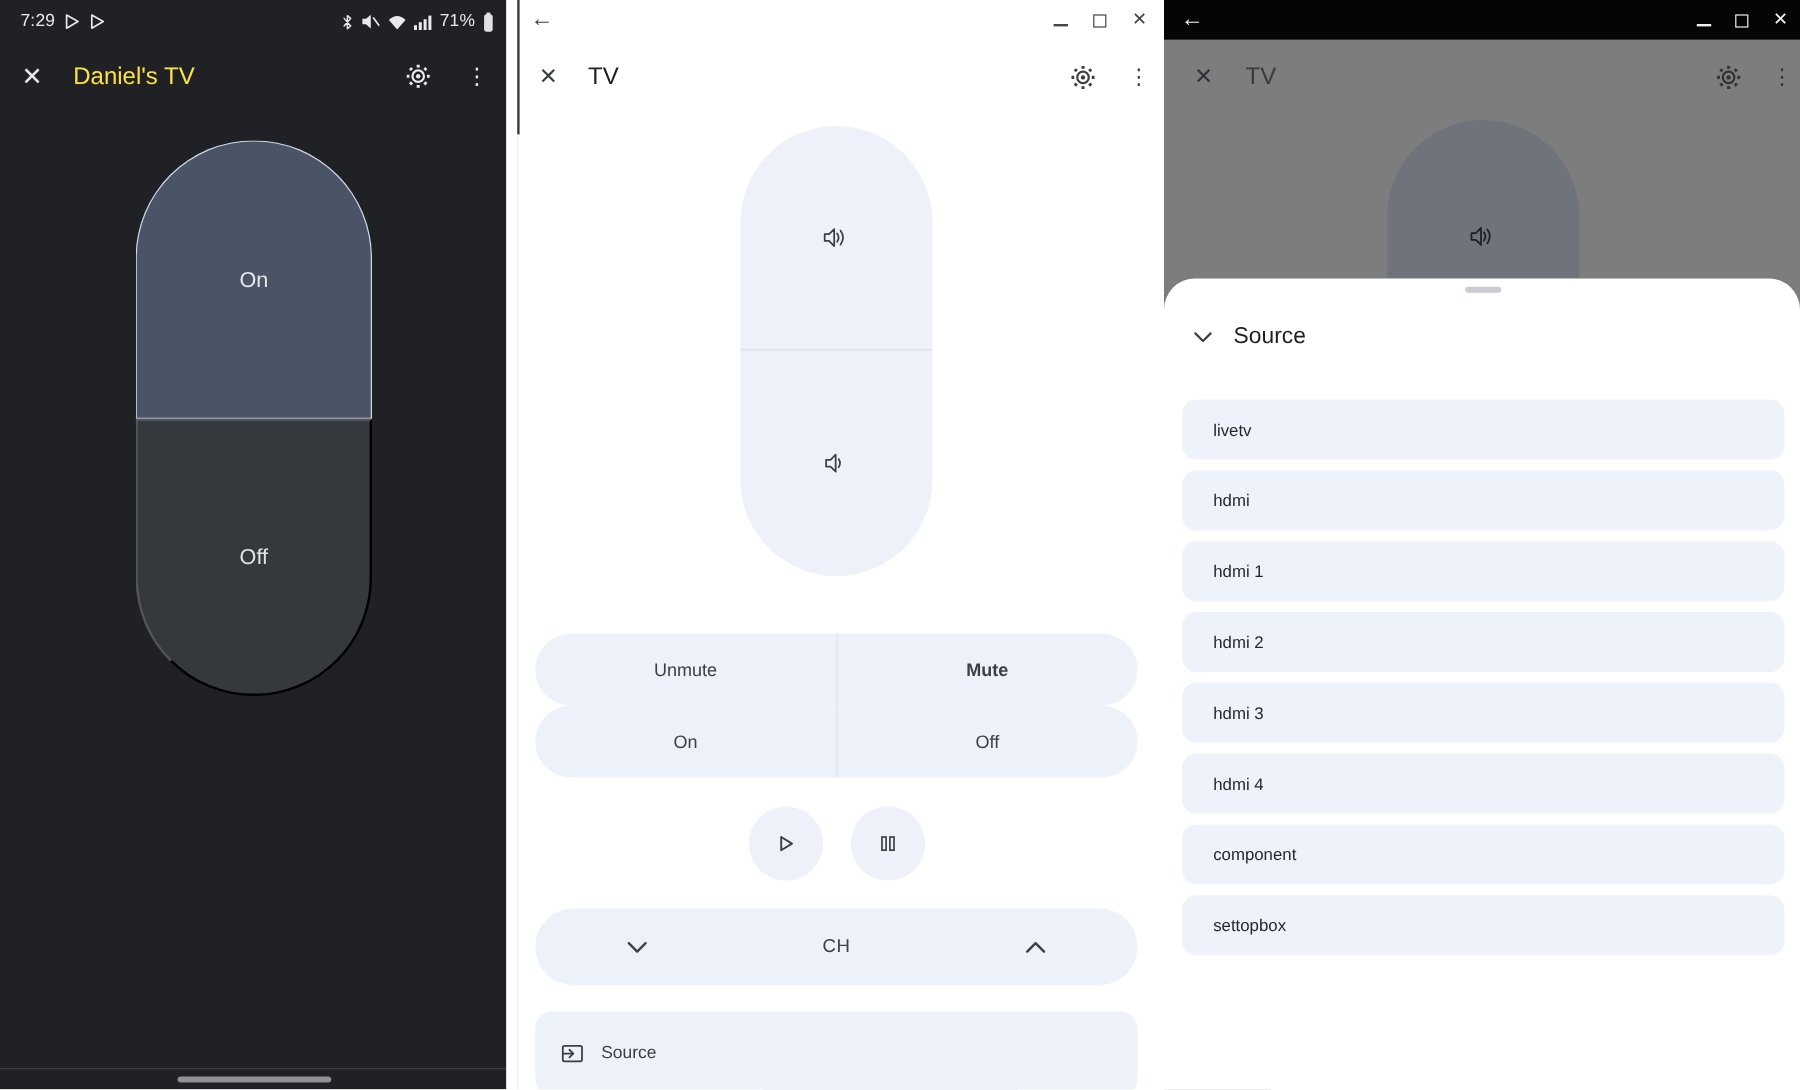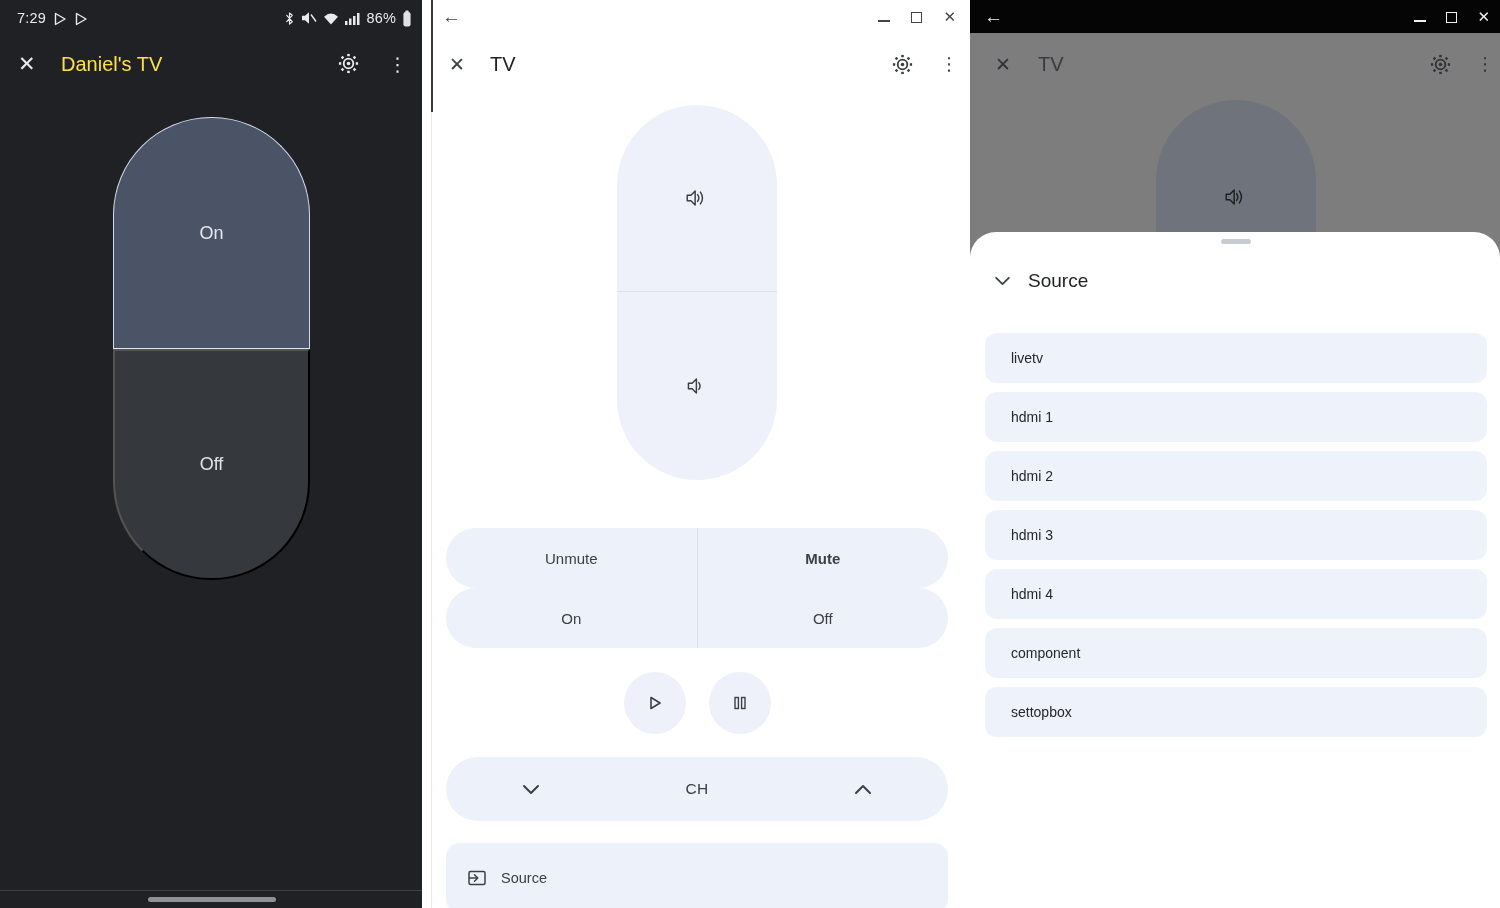--- a/index.html
+++ b/index.html
@@ -7,21 +7,21 @@
     font-family:"Liberation Sans", sans-serif; }
   .stage { position:relative; width:1500px; height:908px; overflow:hidden; background:#fff; }
   svg { display:block; }
 
   
   .panel-left { position:absolute; left:0; top:0; width:422px; height:908px;
     background:#1f2124; color:#e8eaed; }
   .statusbar { position:absolute; left:0; top:6px; right:0; height:24px;
     display:flex; align-items:center; padding:0 10px 0 17px; font-size:14.5px;
     color:#e8eaed; letter-spacing:.2px; }
-  .statusbar .sb-left { display:flex; align-items:flex-end; gap:7px; }
+  .statusbar .sb-left { display:flex; align-items:center; gap:7px; }
   .statusbar .sb-spacer { flex:1; }
   .statusbar .sb-right { display:flex; align-items:center; gap:6px; }
   .phone-header { position:absolute; left:0; top:46px; right:0; height:36px;
     display:flex; align-items:center; padding:0 18px; }
   .phone-close { font-size:21px; color:#e8eaed; width:26px; cursor:default; }
   .phone-title { margin-left:17px; font-size:20px; color:#fde047; }
   .hdr-spacer { flex:1; }
   .gear-btn { width:24px; height:24px; color:#e8eaed; margin-right:27px; }
   .dots-btn { font-size:19px; color:#e8eaed; width:16px; text-align:center; }
 
@@ -160,21 +160,21 @@
             </svg>
         </span>
         <span>
           <svg width="15" height="13" viewBox="0 0 15 13">
               <rect x="0" y="9" width="2.5" height="4" fill="#e8eaed"></rect>
               <rect x="4" y="6.5" width="2.5" height="6.5" fill="#e8eaed"></rect>
               <rect x="8" y="4" width="2.5" height="9" fill="#e8eaed"></rect>
               <rect x="12" y="1" width="2.5" height="12" fill="#e8eaed"></rect>
             </svg>
         </span>
-        <span>86%</span>
+        <span>71%</span>
         <span>
           <svg width="10" height="17" viewBox="0 0 10 18">
               <rect x="3.2" y="0.5" width="3.6" height="2.5" rx="1" fill="#dfe1e5"></rect>
               <rect x="1.2" y="2" width="7.6" height="15.5" rx="2.4" fill="#dfe1e5"></rect>
             </svg>
         </span>
       </div>
     </div>
 
     <div class="phone-header">
@@ -356,20 +356,21 @@
       <div class="sheet-header">
         <span>
           <svg class="sheet-chev" viewBox="0 0 18 11">
             <polyline points="2,2 9,9 16,2" fill="none" stroke="currentColor" stroke-width="2" stroke-linecap="round" stroke-linejoin="round"></polyline>
           </svg>
         </span>
         <span class="sheet-title">Source</span>
       </div>
       <div class="source-list">
         <div class="source-item">livetv</div>
+        <div class="source-item">hdmi</div>
         <div class="source-item">hdmi 1</div>
         <div class="source-item">hdmi 2</div>
         <div class="source-item">hdmi 3</div>
         <div class="source-item">hdmi 4</div>
         <div class="source-item">component</div>
         <div class="source-item">settopbox</div>
       </div>
     </div>
   </section>
 

